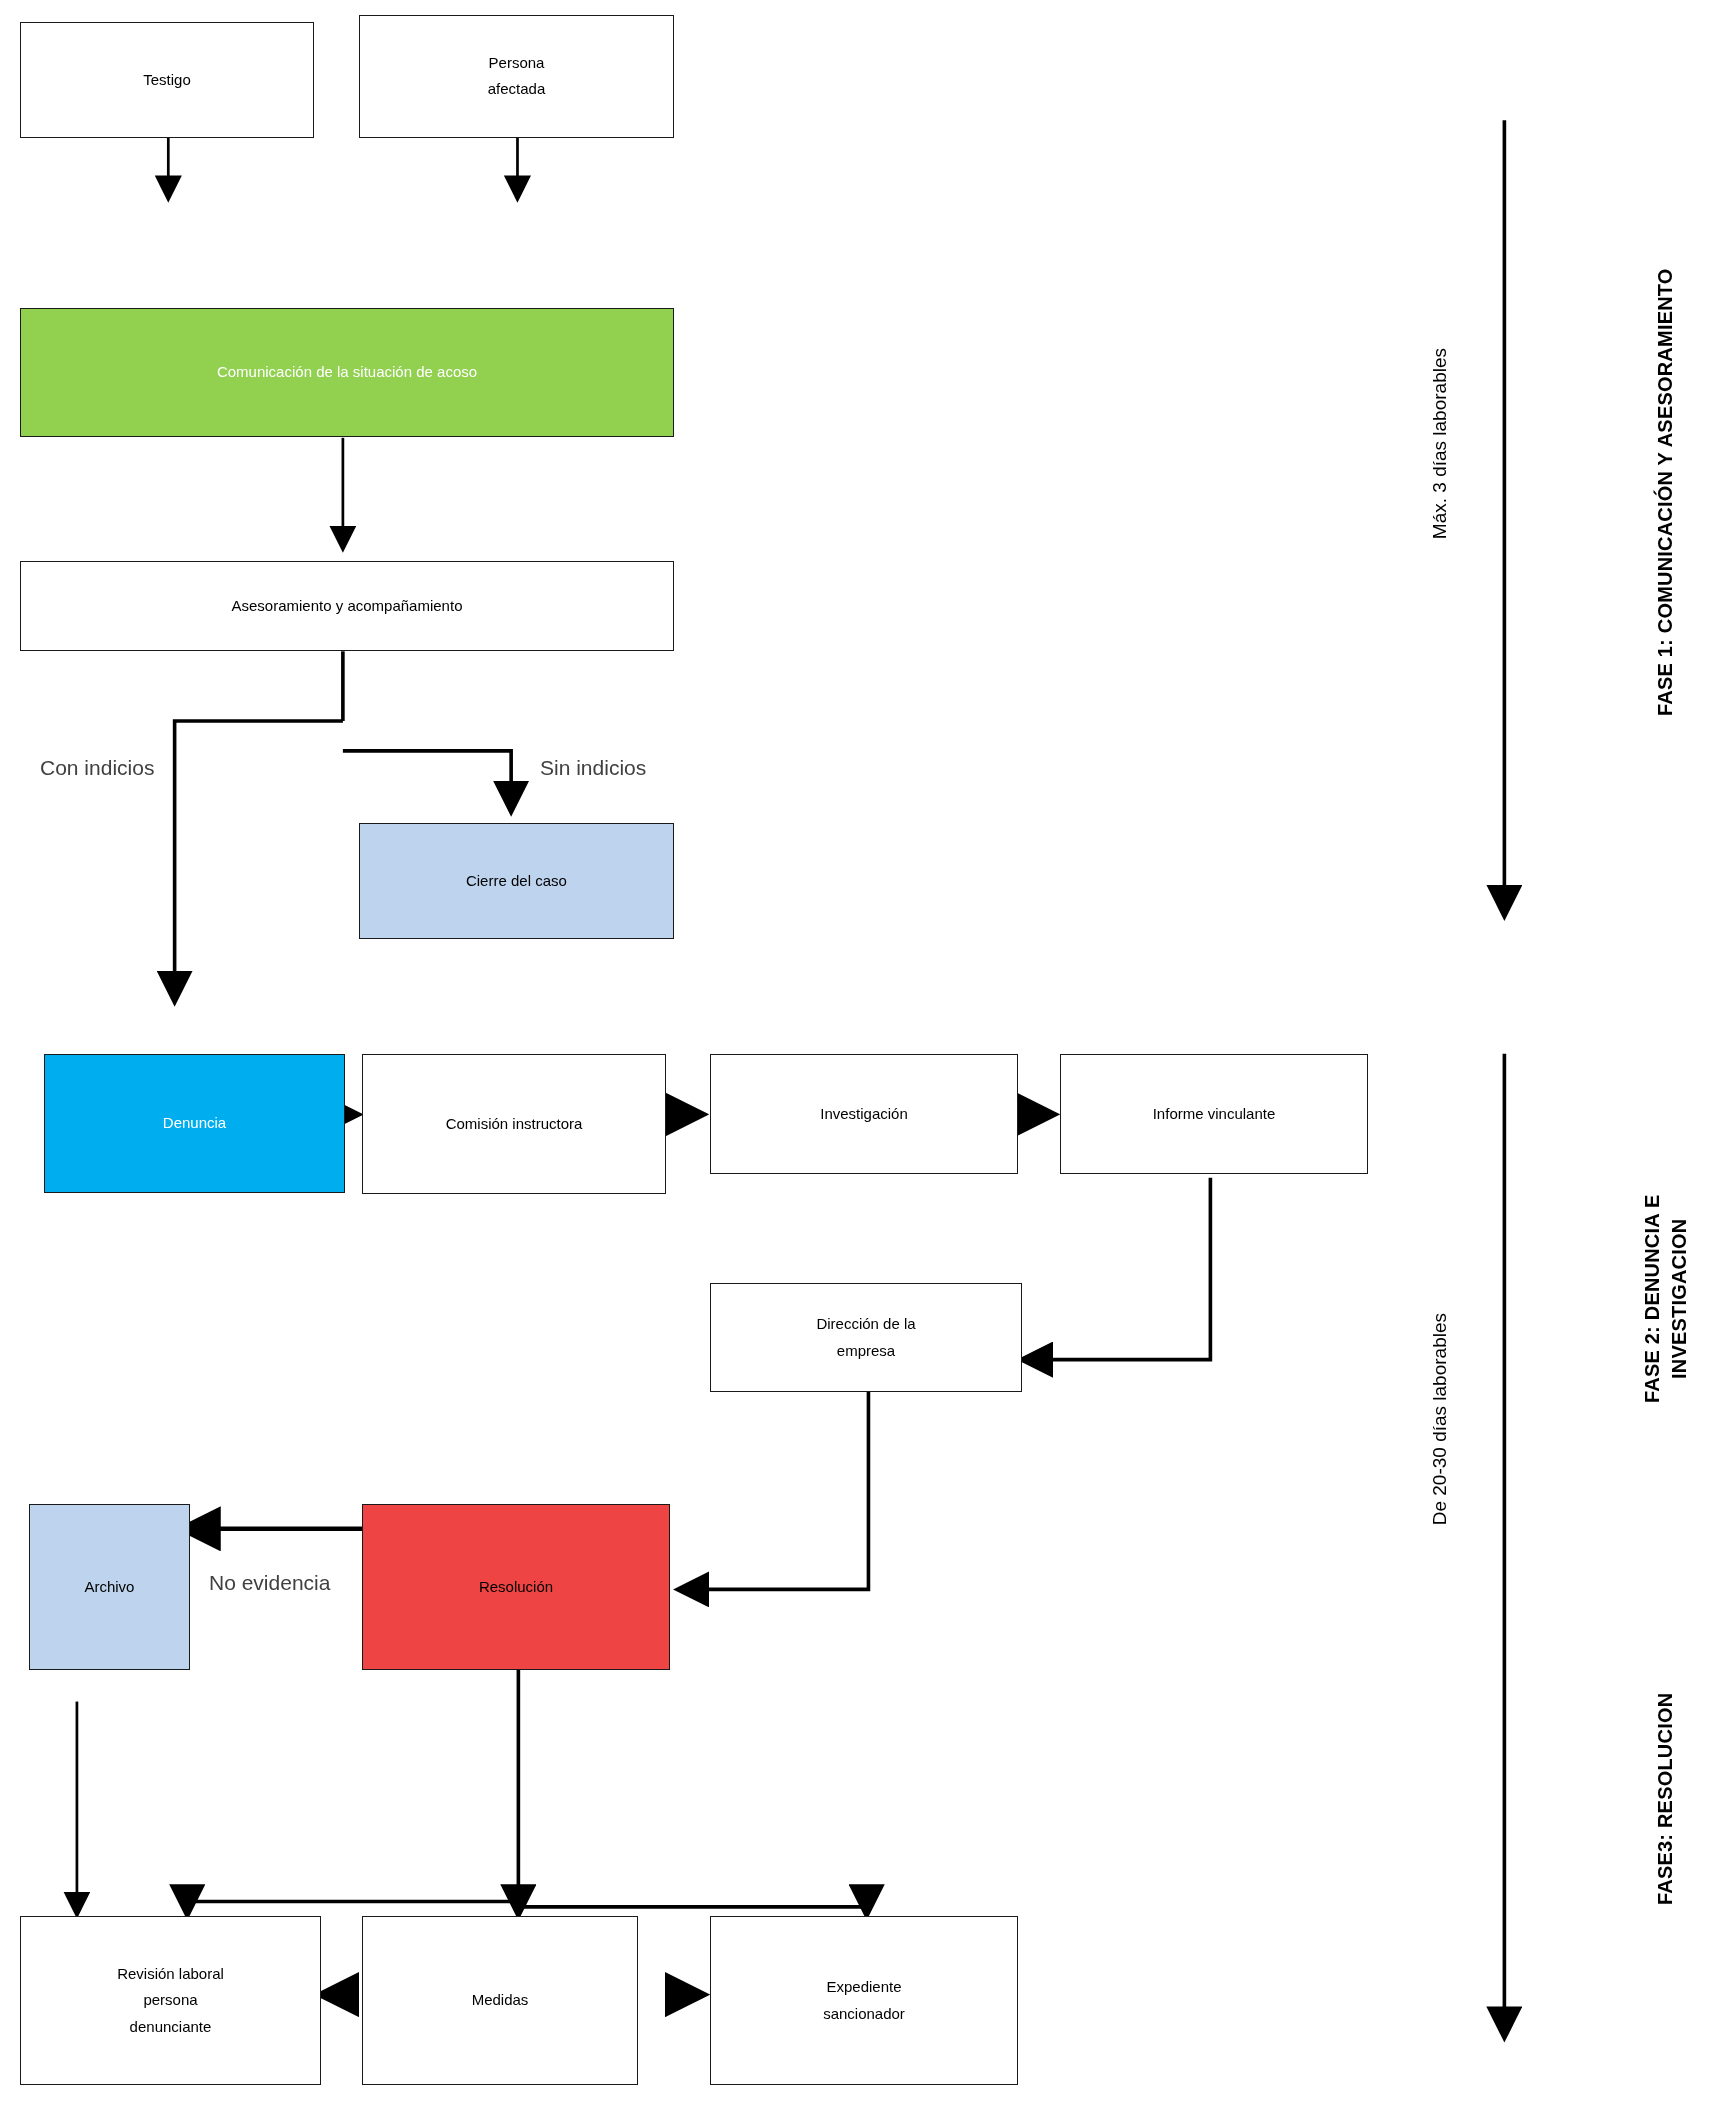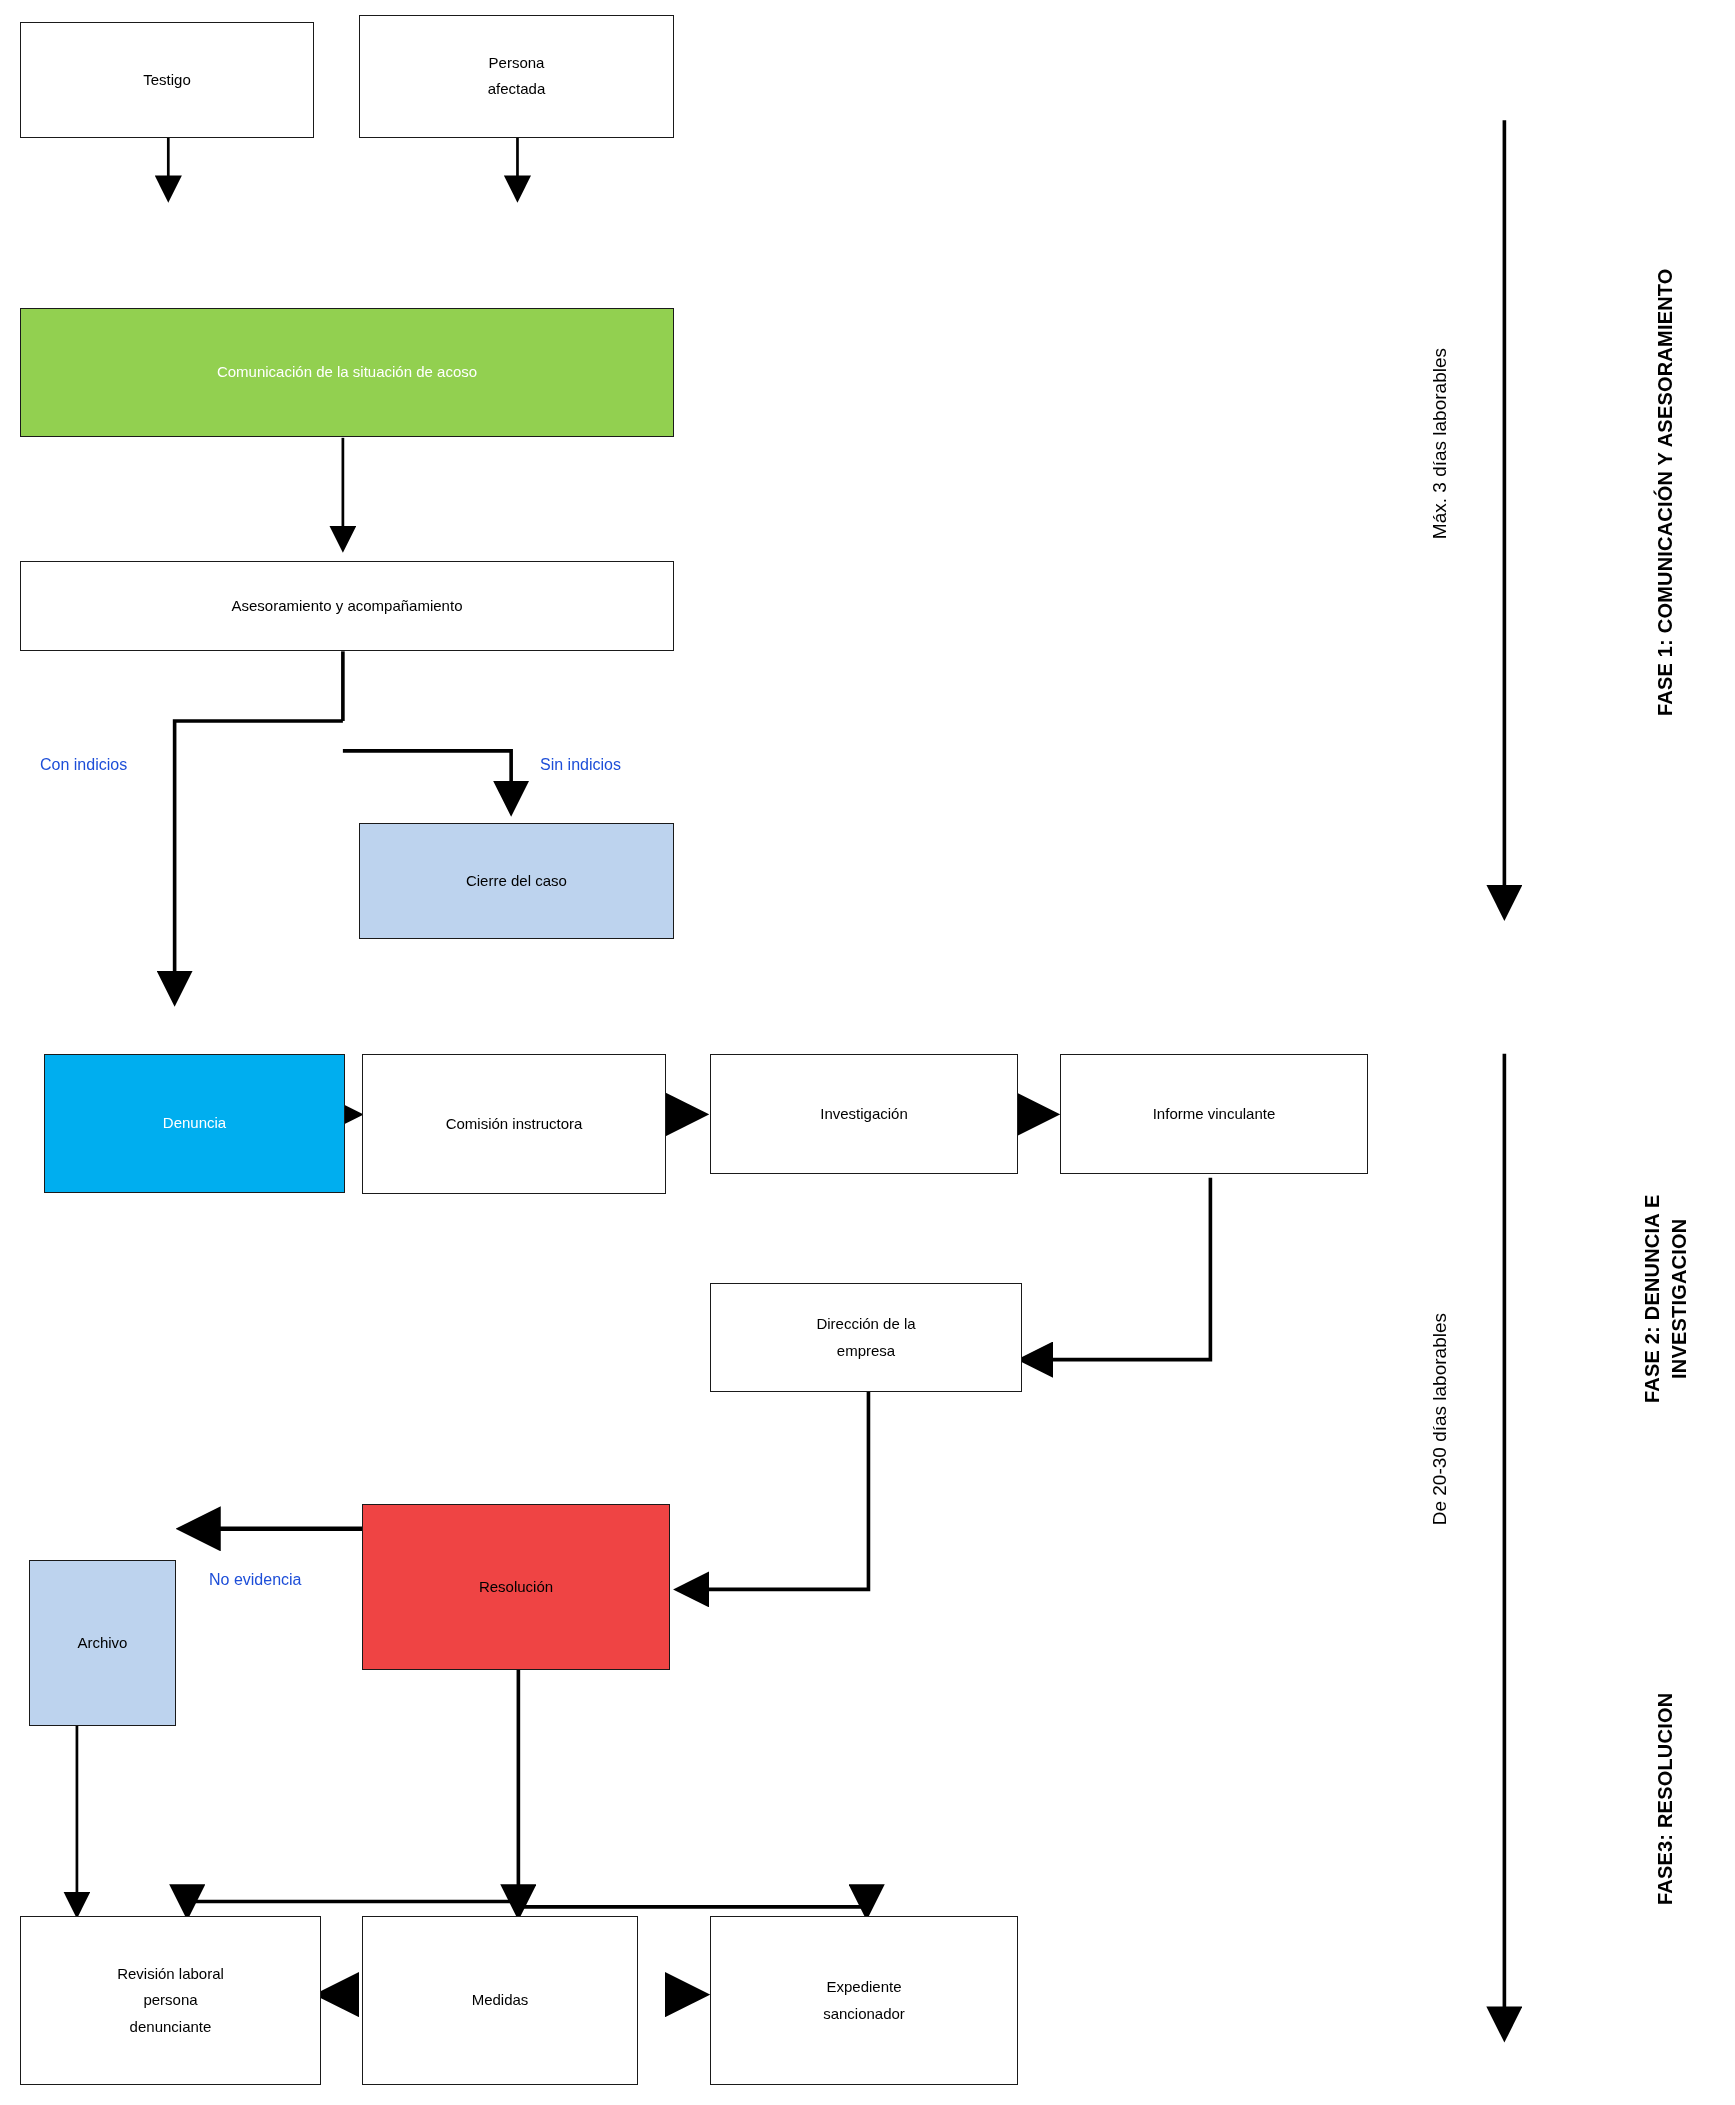--- a/index.html
+++ b/index.html
@@ -55,22 +55,22 @@
     color: #000000;
     border-color: #1a1a1a;
   }
   .node .txt {
     display: block;
     white-space: pre-line;
   }
   
   .edge-label {
     position: absolute;
-    font-size: 16px;
-    color: #1d4ed8;
+    font-size: 21px;
+    color: #404040;
     white-space: nowrap;
   }
   
   #wires {
     position: absolute;
     left: 0;
     top: 0;
     width: 1736px;
     height: 2105px;
     pointer-events: none;
@@ -190,21 +190,21 @@
 
   <div class="node" style="left:1060px; top:1054px; width:308px; height:120px;">
     <span class="txt">Informe vinculante</span>
   </div>
 
   <div class="node" style="left:710px; top:1283px; width:312px; height:109px;">
     <span class="txt">Dirección de la
 empresa</span>
   </div>
 
-  <div class="node lightblue" style="left:29px;  top:1560px; width:147px; height:166px;">
+  <div class="node lightblue" style="left:29px;  top:1504px; width:161px; height:166px;">
     <span class="txt">Archivo</span>
   </div>
 
   <div class="node darkblue" style="left:362px; top:1504px; width:308px; height:166px;">
     <span class="txt">Resolución</span>
   </div>
 
   <div class="node" style="left:20px;  top:1916px; width:301px; height:169px;">
     <span class="txt">Revisión laboral
 persona

